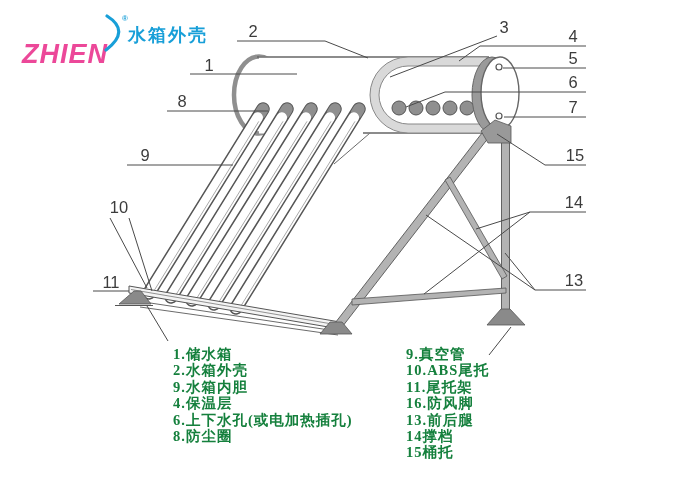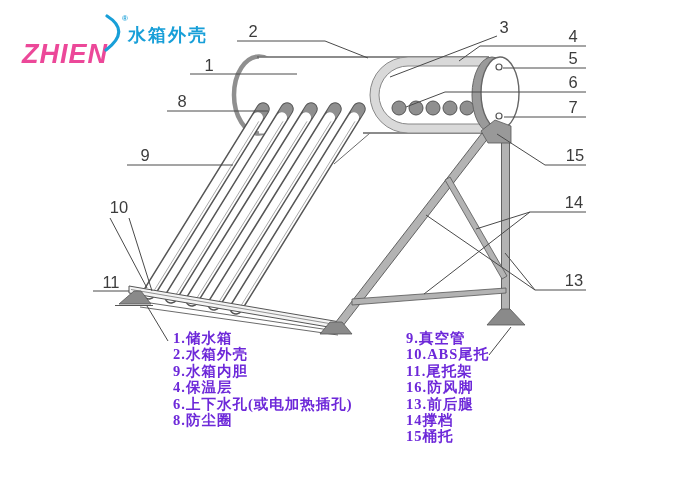--- a/index.html
+++ b/index.html
@@ -16,23 +16,23 @@
     margin-top:23px;
   }
   #logo .reg{position:absolute;left:114px;top:4px;font-size:8px;color:#189fd8;font-weight:bold;}
   #logo .company{
     position:absolute;left:120px;top:13px;
     font-weight:bold;font-size:18px;letter-spacing:2px;color:#189fd8;
     font-family:"Liberation Sans",sans-serif;
   }
   #diagram{position:absolute;left:0;top:0;}
   .legend{
-    position:absolute;top:330px;
+    position:absolute;top:346px;
     font-family:"Liberation Serif",serif;font-weight:bold;
-    font-size:14.5px;line-height:16.4px;letter-spacing:1px;color:#6d28d9;
+    font-size:14.5px;line-height:16.4px;letter-spacing:1px;color:#15803d;
     white-space:nowrap;
   }
   #legend-left{left:173px;}
   #legend-right{left:406px;}
   .co{ 
     font-family:"Liberation Sans",sans-serif;font-size:16.5px;fill:#3c3c3c;
   }
 </style>
 </head>
 <body>

